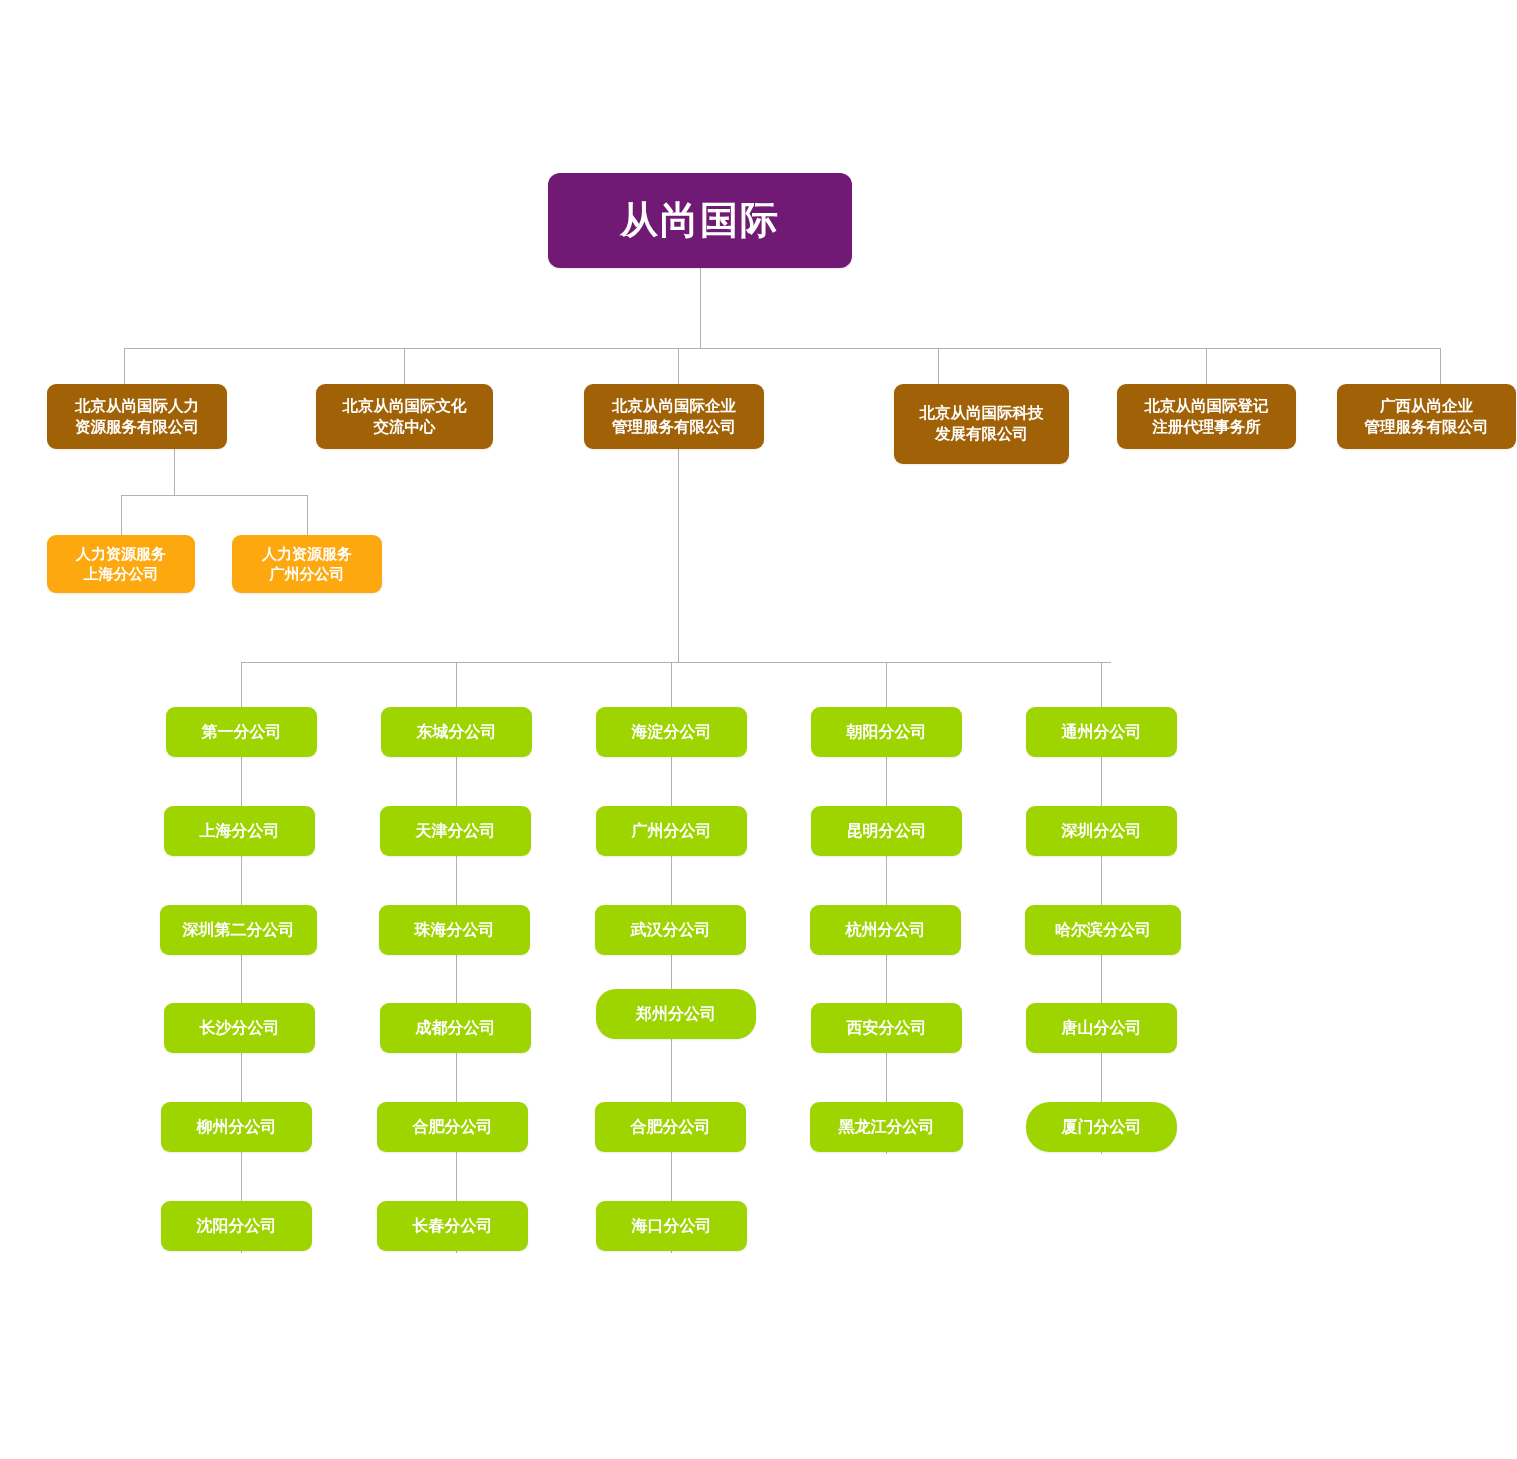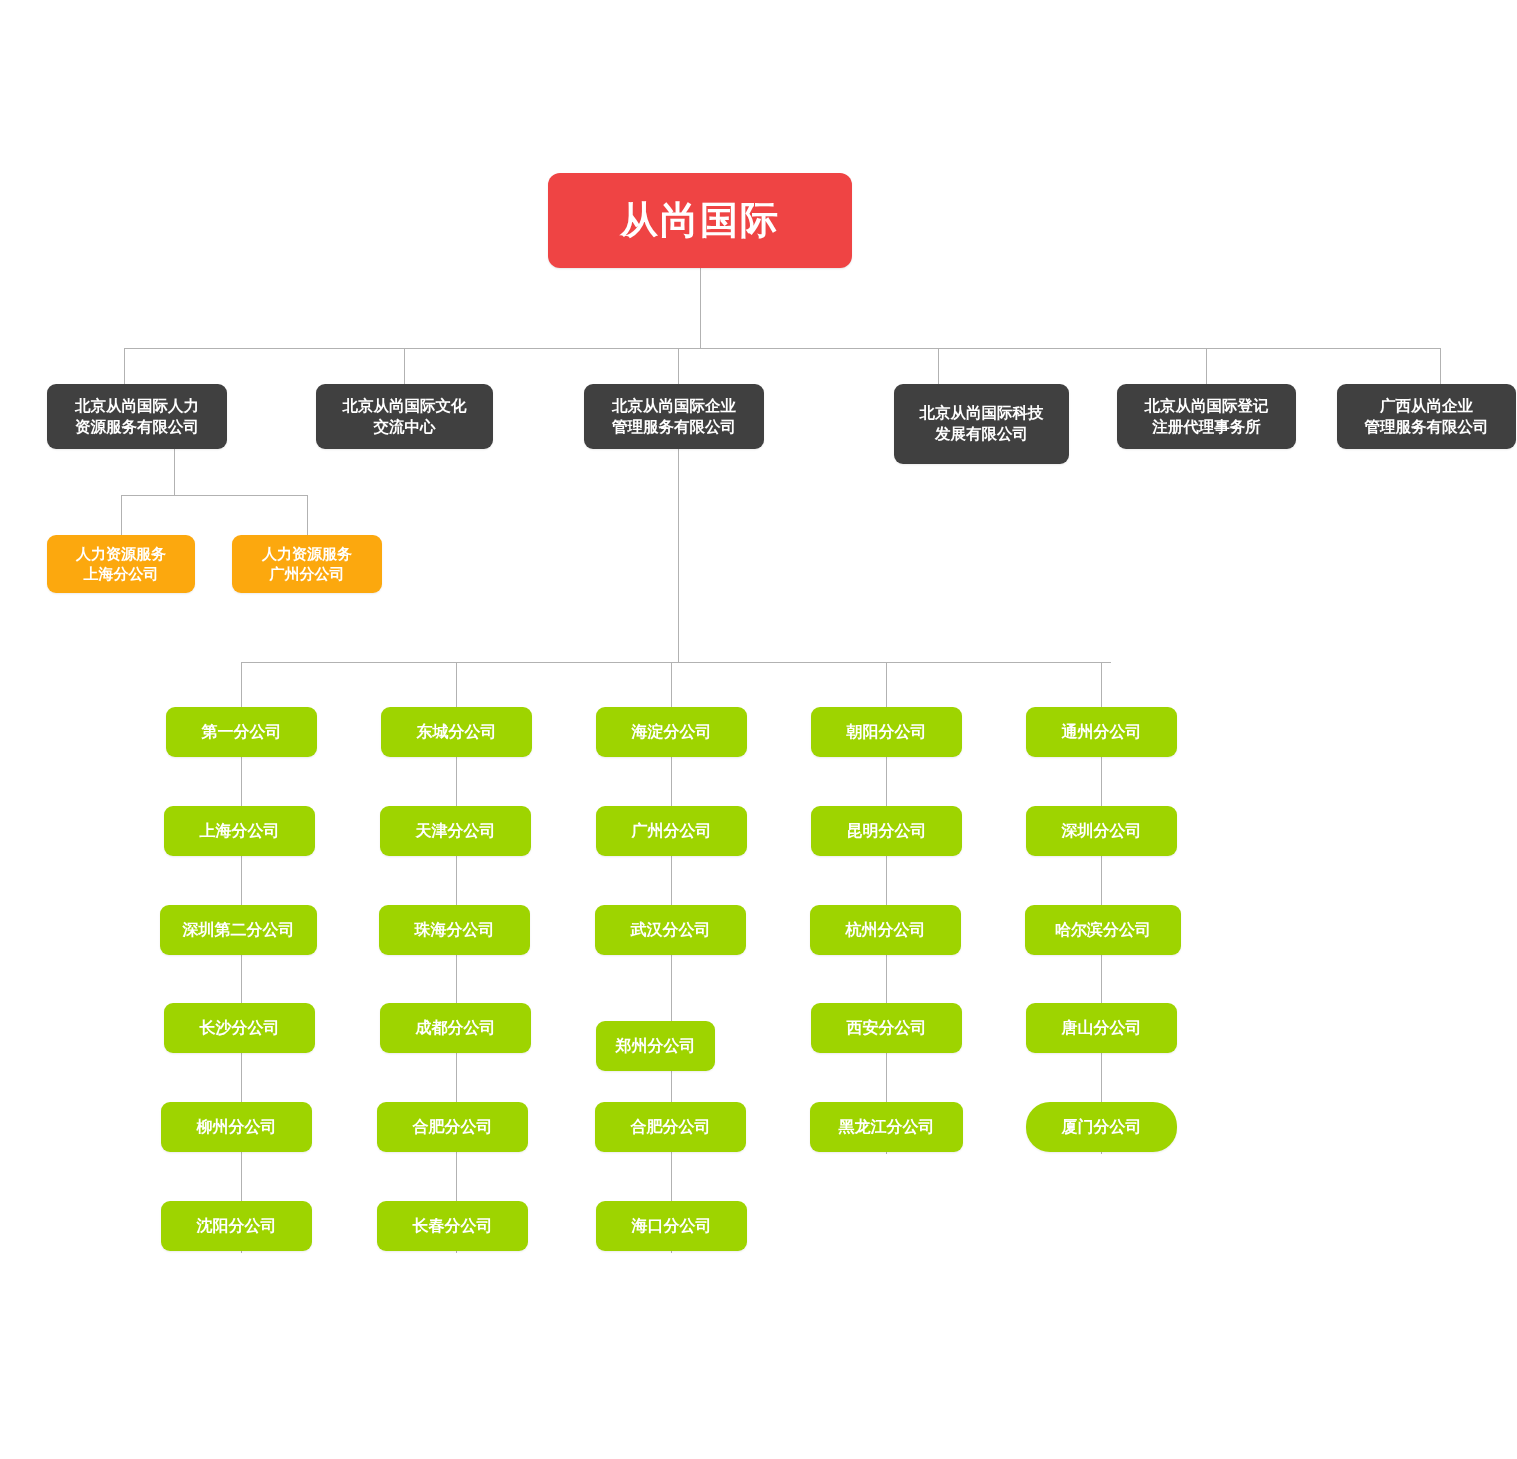--- a/index.html
+++ b/index.html
@@ -33,29 +33,29 @@
     justify-content: center;
     text-align: center;
     color: #ffffff;
     font-weight: bold;
     line-height: 1.35;
     white-space: pre-line;
     user-select: none;
   }
 
   .node-root {
-    background: #ef4444;
+    background: #701a75;
     border-radius: 12px;
     font-size: 38px;
     letter-spacing: 2px;
     box-shadow: 0 1px 2px rgba(0,0,0,0.10);
   }
 
   .node-div {
-    background: #404040;
+    background: #a16207;
     border-radius: 9px;
     font-size: 15.5px;
     box-shadow: 0 1px 2px rgba(0,0,0,0.08);
   }
 
   .node-sub {
     background: #FCA80E;
     border-radius: 9px;
     font-size: 15px;
     box-shadow: 0 1px 2px rgba(0,0,0,0.08);
@@ -133,21 +133,21 @@
   <div class="node node-branch" style="left:381px; top:707px;  width:151px; height:50px;">东城分公司</div>
   <div class="node node-branch" style="left:380px; top:806px;  width:151px; height:50px;">天津分公司</div>
   <div class="node node-branch" style="left:379px; top:905px;  width:151px; height:50px;">珠海分公司</div>
   <div class="node node-branch" style="left:380px; top:1003px; width:151px; height:50px;">成都分公司</div>
   <div class="node node-branch" style="left:377px; top:1102px; width:151px; height:50px;text-align:right;">合肥分公司</div>
   <div class="node node-branch" style="left:377px; top:1201px; width:151px; height:50px;">长春分公司</div>
 
   <div class="node node-branch" style="left:596px; top:707px;  width:151px; height:50px;">海淀分公司</div>
   <div class="node node-branch" style="left:596px; top:806px;  width:151px; height:50px;">广州分公司</div>
   <div class="node node-branch" style="left:595px; top:905px;  width:151px; height:50px;">武汉分公司</div>
-  <div class="node node-branch" style="left:596px; top:1021px; width:119px; height:50px;">郑州分公司</div>
+  <div class="node node-branch" style="left:596px; top:989px; width:160px; height:50px;border-radius:20px;">郑州分公司</div>
   <div class="node node-branch" style="left:595px; top:1102px; width:151px; height:50px;">合肥分公司</div>
   <div class="node node-branch" style="left:596px; top:1201px; width:151px; height:50px;">海口分公司</div>
 
   <div class="node node-branch" style="left:811px; top:707px;  width:151px; height:50px;">朝阳分公司</div>
   <div class="node node-branch" style="left:811px; top:806px;  width:151px; height:50px;">昆明分公司</div>
   <div class="node node-branch" style="left:810px; top:905px;  width:151px; height:50px;">杭州分公司</div>
   <div class="node node-branch" style="left:811px; top:1003px; width:151px; height:50px;">西安分公司</div>
   <div class="node node-branch" style="left:810px; top:1102px; width:153px; height:50px;">黑龙江分公司</div>
 
   <div class="node node-branch" style="left:1026px; top:707px;  width:151px; height:50px;">通州分公司</div>

